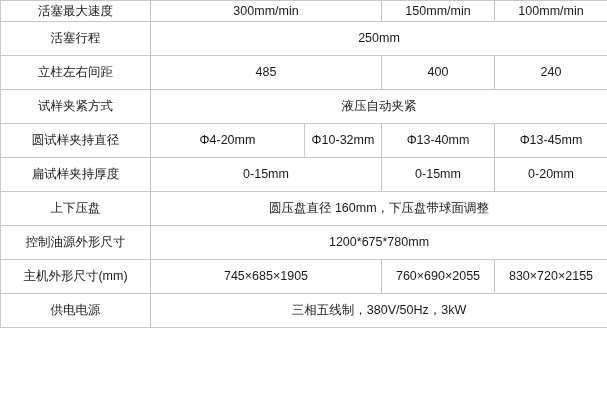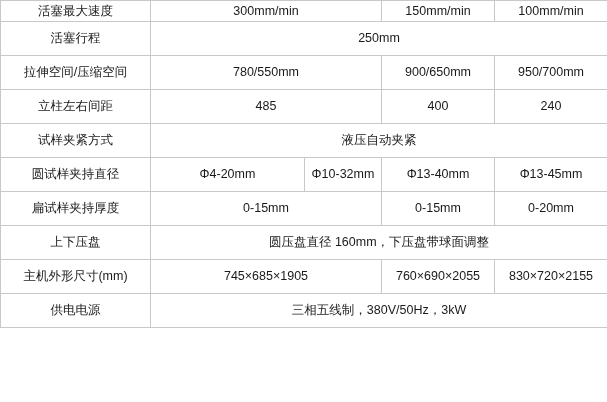--- a/index.html
+++ b/index.html
@@ -56,26 +56,20 @@
         <td class="label-cell">活塞最大速度</td>
         <td colspan="2">300mm/min</td>
         <td>150mm/min</td>
         <td>100mm/min</td>
       </tr>
       <tr>
         <td class="label-cell">活塞行程</td>
         <td colspan="4">250mm</td>
       </tr>
       <tr>
-        <td class="label-cell">拉伸空间/压缩空间</td>
-        <td colspan="2">780/550mm</td>
-        <td>900/650mm</td>
-        <td>950/700mm</td>
-      </tr>
-      <tr>
         <td class="label-cell">立柱左右间距</td>
         <td colspan="2">485</td>
         <td>400</td>
         <td>240</td>
       </tr>
       <tr>
         <td class="label-cell">试样夹紧方式</td>
         <td colspan="4">液压自动夹紧</td>
       </tr>
       <tr>
@@ -89,20 +83,24 @@
         <td class="label-cell">扁试样夹持厚度</td>
         <td colspan="2">0-15mm</td>
         <td>0-15mm</td>
         <td>0-20mm</td>
       </tr>
       <tr>
         <td class="label-cell">上下压盘</td>
         <td colspan="4">圆压盘直径 160mm，下压盘带球面调整</td>
       </tr>
       <tr>
+        <td class="label-cell">控制油源外形尺寸</td>
+        <td colspan="4">1200*675*780mm</td>
+      </tr>
+      <tr>
         <td class="label-cell">主机外形尺寸(mm)</td>
         <td colspan="2">745×685×1905</td>
         <td>760×690×2055</td>
         <td>830×720×2155</td>
       </tr>
       <tr>
         <td class="label-cell">供电电源</td>
         <td colspan="4">三相五线制，380V/50Hz，3kW</td>
       </tr>
     </tbody>

